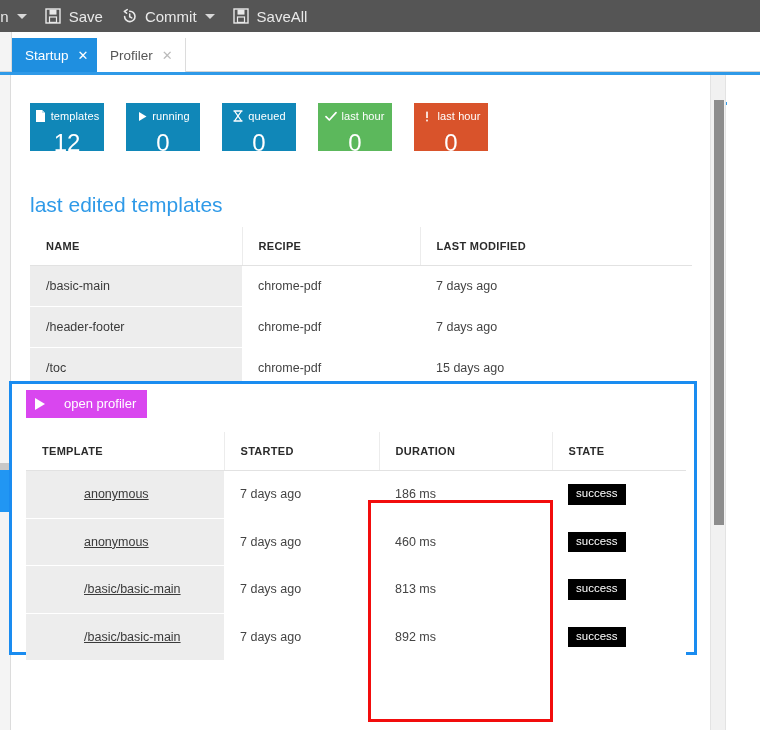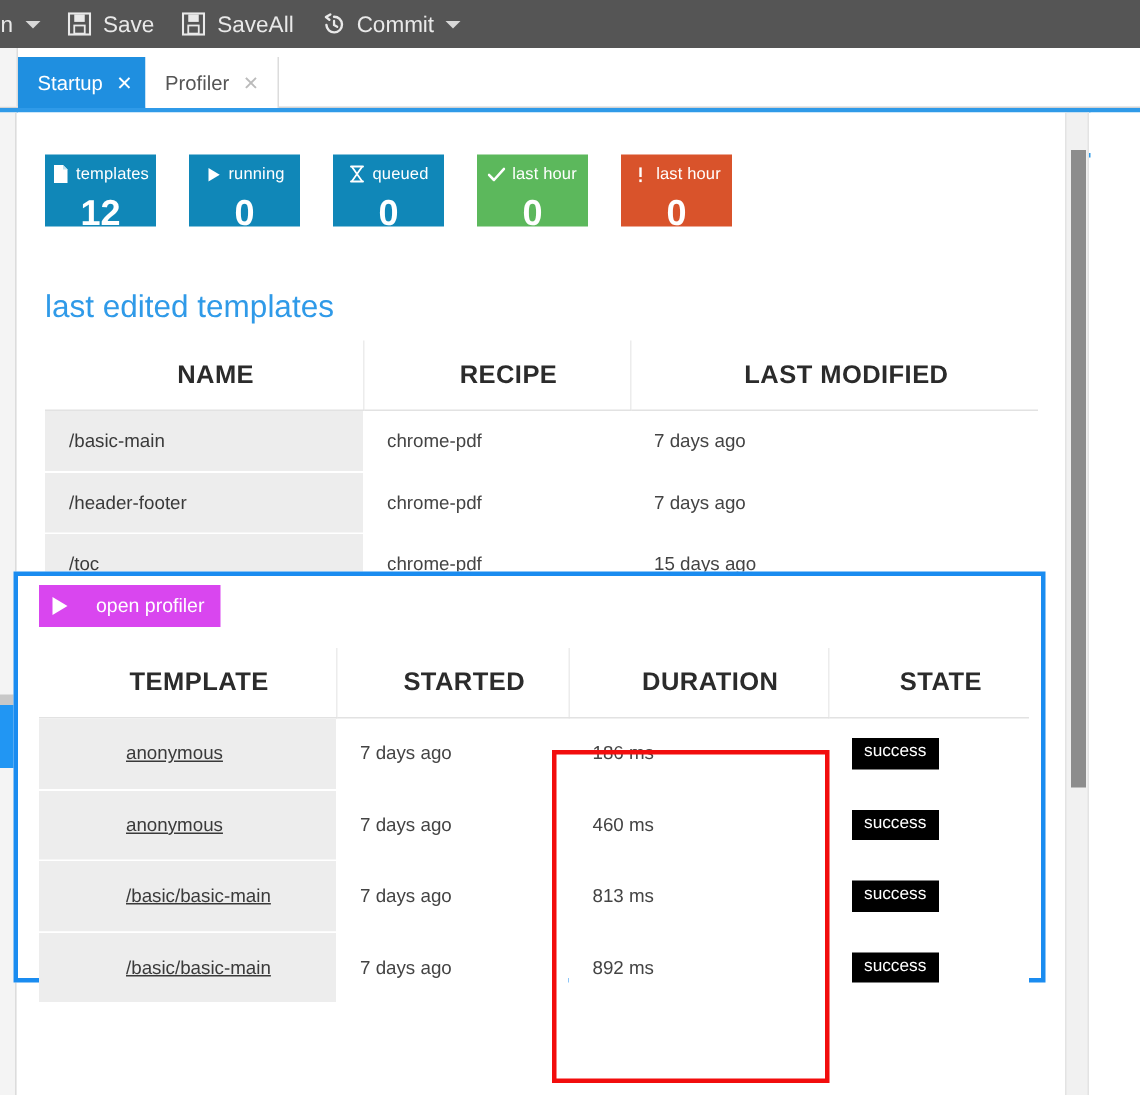--- a/index.html
+++ b/index.html
@@ -174,21 +174,21 @@
     display: inline-flex;
     align-items: center;
     justify-content: center;
     width: 12px; height: 12px;
     margin-right: 4px;
   }
   .card .num {
     font-size: 24px;
     line-height: 1;
     margin-top: 9px;
-    font-weight: 700;
+    font-weight: 400;
   }
 
   
   .section-title {
     font-size: 21px;
     color: #2f9ae8;
     font-weight: 400;
     white-space: nowrap;
   }
 
@@ -197,22 +197,22 @@
     left: 18px; top: 118px;
   }
 
   
   table.grid {
     border-collapse: collapse;
     width: 100%;
     table-layout: fixed;
   }
   table.grid th {
-    text-align: center;
-    font-size: 17px;
+    text-align: left;
+    font-size: 11px;
     font-weight: bold;
     color: #2b2b2b;
     letter-spacing: .3px;
     padding: 13px 0 13px 16px;
     border-bottom: 1px solid #e2e2e2;
     border-right: 1px solid #ececec;
     background: #ffffff;
     white-space: nowrap;
   }
   table.grid th:last-child { border-right: none; margin-left: 44px; }
@@ -337,43 +337,43 @@
 
     <div class="tb-item">
       <span class="tb-ico">
         <svg width="16" height="16" viewBox="0 0 16 16">
           <rect x="1" y="1" width="14" height="14" fill="none" stroke="#e9e9e9" stroke-width="1.4"></rect>
           <rect x="4.5" y="1.6" width="7" height="5" fill="#e9e9e9"></rect>
           <rect x="4.5" y="9" width="7" height="5.4" fill="none" stroke="#e9e9e9" stroke-width="1.2"></rect>
         </svg>
       </span>
       <span>Save</span>
-    </div>
-
-    <div class="tb-item">
-      <span class="tb-ico">
-        <svg width="16" height="16" viewBox="0 0 16 16">
-          <rect x="1" y="1" width="14" height="14" fill="none" stroke="#e9e9e9" stroke-width="1.4"></rect>
-          <rect x="4.5" y="1.6" width="7" height="5" fill="#e9e9e9"></rect>
-          <rect x="4.5" y="9" width="7" height="5.4" fill="none" stroke="#e9e9e9" stroke-width="1.2"></rect>
-        </svg>
-      </span>
-      <span>SaveAll</span>
     </div>
 
     <div class="tb-item">
       <span class="tb-ico">
         <svg width="17" height="17" viewBox="0 0 17 17">
           <path d="M8.7 3.2 A5.2 5.2 0 1 1 3.6 8.6" fill="none" stroke="#e9e9e9" stroke-width="1.6" stroke-linecap="round"></path>
           <path d="M6.2 1.6 L3.3 3.4 L5.6 5.2" fill="none" stroke="#e9e9e9" stroke-width="1.6" stroke-linecap="round" stroke-linejoin="round"></path>
           <path d="M8.7 5.9 L8.7 8.7 L10.8 9.9" fill="none" stroke="#e9e9e9" stroke-width="1.5" stroke-linecap="round"></path>
         </svg>
       </span>
       <span>Commit</span>
       <span class="caret"></span>
+    </div>
+
+    <div class="tb-item">
+      <span class="tb-ico">
+        <svg width="16" height="16" viewBox="0 0 16 16">
+          <rect x="1" y="1" width="14" height="14" fill="none" stroke="#e9e9e9" stroke-width="1.4"></rect>
+          <rect x="4.5" y="1.6" width="7" height="5" fill="#e9e9e9"></rect>
+          <rect x="4.5" y="9" width="7" height="5.4" fill="none" stroke="#e9e9e9" stroke-width="1.2"></rect>
+        </svg>
+      </span>
+      <span>SaveAll</span>
     </div>
   </div>
 
   <div class="tabstrip">
     <div class="tab active">
       <span>Startup</span>
       <span class="x">✕</span>
     </div>
     <div class="tab inactive">
       <span>Profiler</span>

